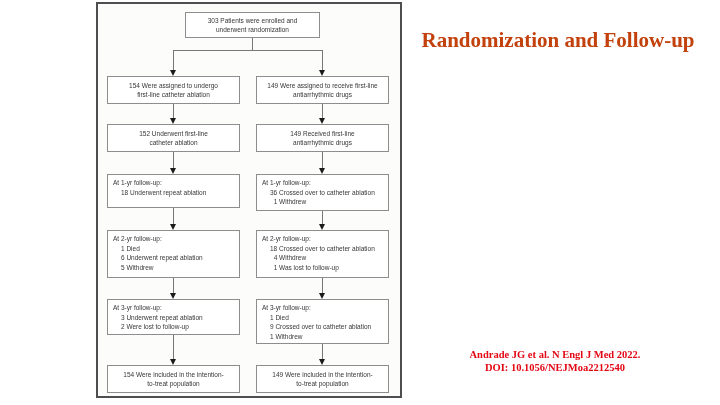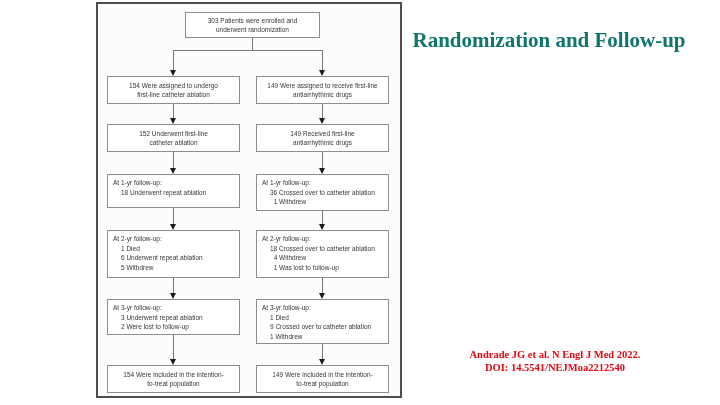--- a/index.html
+++ b/index.html
@@ -53,23 +53,23 @@
   #c-l2{left:173px; top:152px; height:16px;} #h-l2{left:170px; top:168px;}
   #c-r2{left:322px; top:152px; height:16px;} #h-r2{left:319px; top:168px;}
   #c-l3{left:173px; top:208px; height:16px;} #h-l3{left:170px; top:224px;}
   #c-r3{left:322px; top:211px; height:13px;} #h-r3{left:319px; top:224px;}
   #c-l4{left:173px; top:278px; height:15px;} #h-l4{left:170px; top:293px;}
   #c-r4{left:322px; top:278px; height:15px;} #h-r4{left:319px; top:293px;}
   #c-l5{left:173px; top:335px; height:24px;} #h-l5{left:170px; top:359px;}
   #c-r5{left:322px; top:344px; height:15px;} #h-r5{left:319px; top:359px;}
   
   #title{
-    position:absolute; left:400px; top:27px; width:298px; text-align:center;
+    position:absolute; left:409px; top:27px; width:298px; text-align:center;
     font-family:"Liberation Serif", serif; font-weight:bold; font-size:21px;
-    line-height:27px; color:#0f766e;
+    line-height:27px; color:#c2410c;
   }
   #citation{
     position:absolute; left:410px; top:349px; width:290px; text-align:center;
     font-family:"Liberation Serif", serif; font-weight:bold; font-size:10.5px;
     line-height:12.5px; color:#e30613;
   }
 </style>
 </head>
 <body>
 
@@ -170,16 +170,16 @@
     <div class="ln">149 Were included in the intention-</div>
     <div class="ln">to-treat population</div>
   </div>
 
   <div id="title">
     <div>Randomization and Follow-up</div>
   </div>
 
   <div id="citation">
     <div>Andrade JG et al. N Engl J Med 2022.</div>
-    <div>DOI: 14.5541/NEJMoa2212540</div>
+    <div>DOI: 10.1056/NEJMoa2212540</div>
   </div>
 
 </div>
 
 </body></html>

